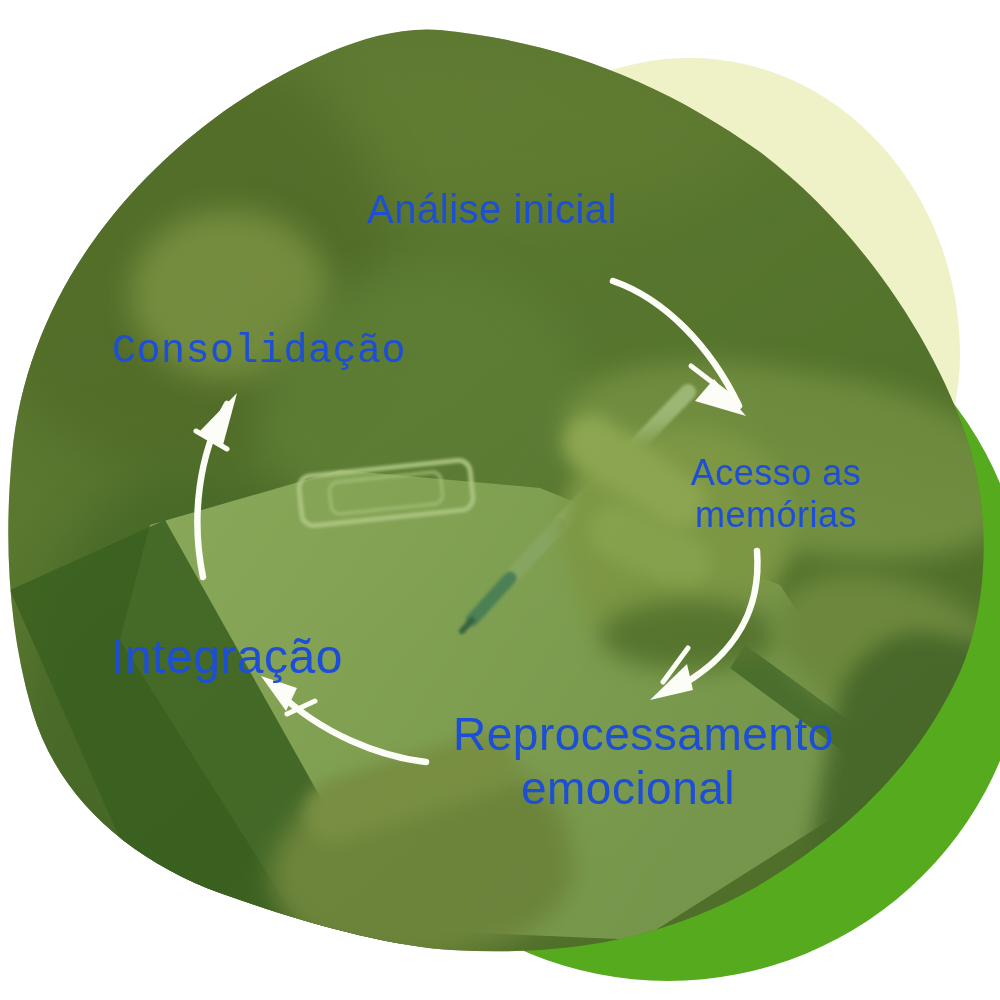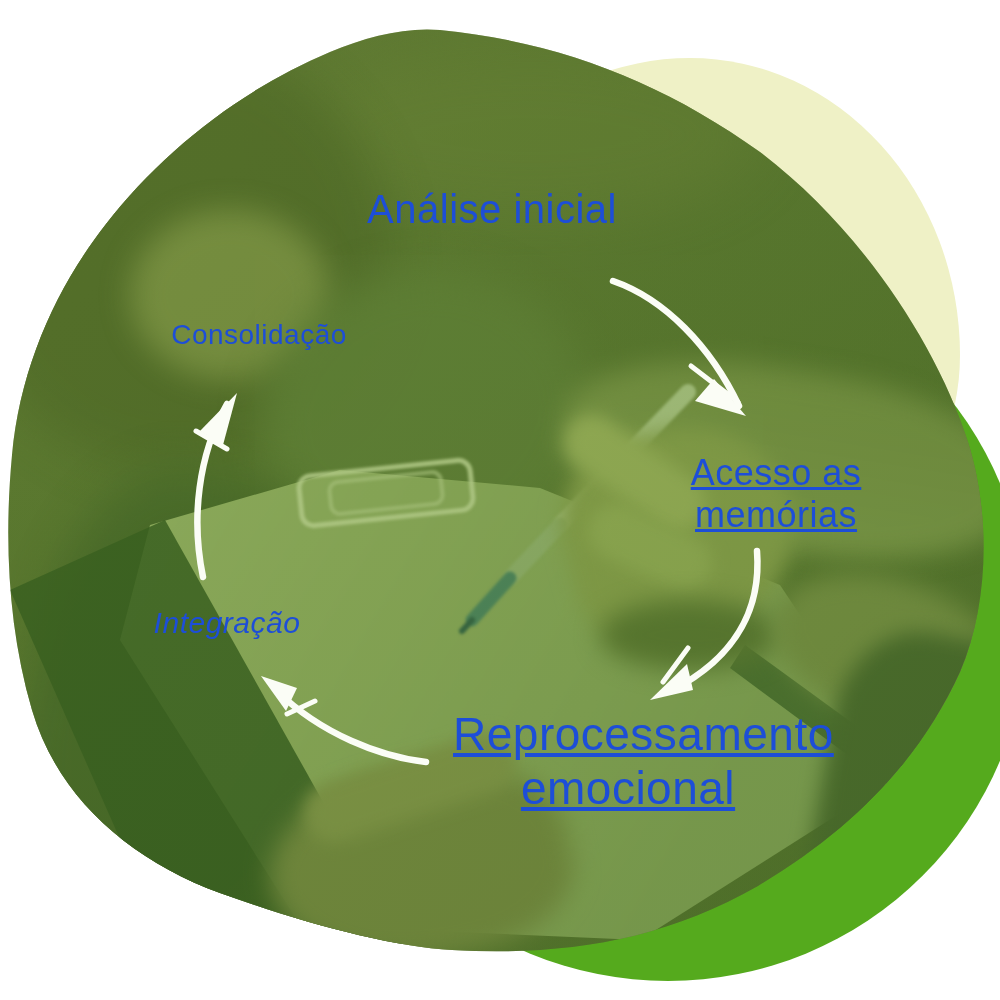--- a/index.html
+++ b/index.html
@@ -11,21 +11,21 @@
   #green-blob{left:308px;top:263px;width:720px;height:718px;border-radius:50%;z-index:1;}
   
   #photo-blob{left:0;top:0;width:1000px;height:1000px;z-index:2;
     clip-path:path("M440 30 C560 42 662 82 760 152 C858 226 936 342 968 442 C990 512 990 602 960 672 C918 764 848 832 758 886 C660 942 560 956 452 950 C390 947 300 922 220 893 C130 860 58 798 32 710 C8 628 4 540 12 455 C20 368 56 288 106 224 C162 152 240 90 330 52 C366 37 404 27 440 30 Z");}
   #photo-base{left:0;top:0;width:100%;height:100%;
     background:linear-gradient(150deg,#66793a 0%,#5d7733 30%,#58742f 55%,#53702d 100%);}
   .ph{filter:blur(14px);border-radius:50%;}
   
   .step-label{z-index:4;color:#1d4ed8;text-align:center;font-weight:500;letter-spacing:.5px;
     line-height:1.18;transform:translateX(-50%);white-space:nowrap;}
-  .step-label.wrap{white-space:normal;text-decoration:underline;}
+  .step-label.wrap{white-space:normal;}
   #arrows{left:0;top:0;width:1000px;height:1000px;z-index:3;pointer-events:none;}
 </style>
 </head>
 <body>
 
 <div id="canvas">
 
   <div class="abs" id="yellow-blob" style="background:#eff1c6;"></div>
   <div class="abs" id="green-blob" style="background:#55aa1d;"></div>
 
@@ -92,16 +92,16 @@
     <g>
       <path d="M203 577 C191 519 198 455 227 404"></path>
       <polygon points="237,393 223,445 200,431" fill="#fbfdf6" stroke="none"></polygon>
       <path d="M196 431 L227 449" stroke-width="5"></path>
     </g>
   </svg>
 
   <div class="abs step-label" style="left:492px;top:186px;font-size:40px;">Análise inicial</div>
   <div class="abs step-label wrap" style="left:776px;top:452px;font-size:36px;width:210px;">Acesso as memórias</div>
   <div class="abs step-label wrap" style="left:628px;top:707px;font-size:46px;width:350px;">Reprocessamento emocional</div>
-  <div class="abs step-label" style="left:227px;top:605px;font-size:30px;font-style:italic;">Integração</div>
-  <div class="abs step-label" style="left:259px;top:318px;font-size:28px;">Consolidação</div>
+  <div class="abs step-label" style="left:227px;top:629px;font-size:48px;">Integração</div>
+  <div class="abs step-label" style="left:259px;top:328px;font-size:40px;font-family:Liberation Mono, monospace;">Consolidação</div>
 
 </div>
 
 </body></html>

